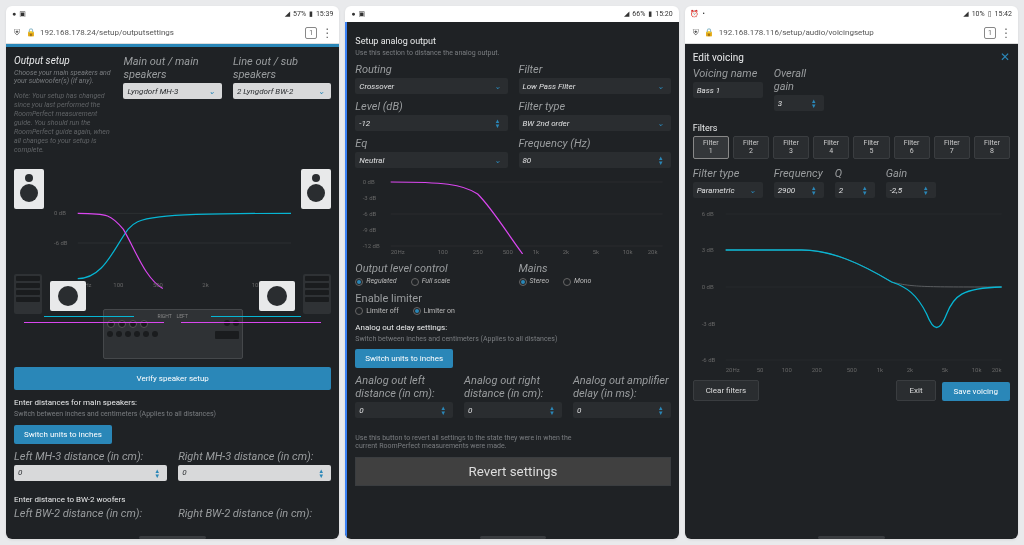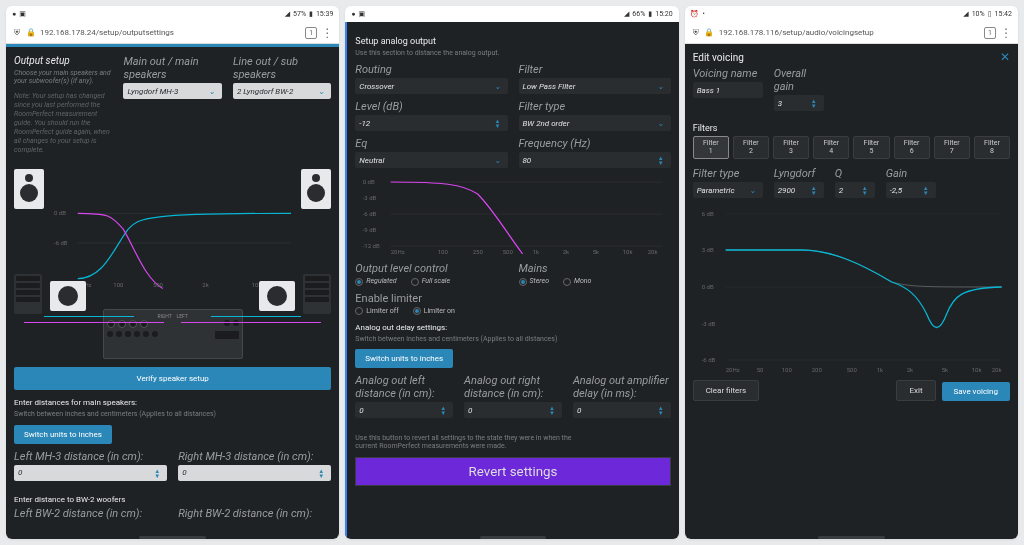--- a/index.html
+++ b/index.html
@@ -27,21 +27,21 @@
     display:flex; align-items:center; justify-content:space-between;
   }
   .select .chev { width: 12px; height: 12px; display:flex; align-items:center; justify-content:center; color:#2a87b8; font-size:8px; }
   .filled { background: #d8d9da; color: #2a2d30; }
   .filled .chev { color:#2a87b8; }
   .input-box .arrows { width: 12px; display:flex; flex-direction:column; font-size:6px; line-height:5px; color:#2a87b8; align-items:center; }
   .input-box.light { background:#d8d9da; color:#2a2d30; }
 
   .btn { background: #2a87b8; color: #fff; font-size: 8px; padding: 5px 10px; border: none; border-radius: 2px; cursor: pointer; }
   .btn-wide { width: 100%; text-align: center; padding: 7px 0; }
-  .btn-outline { background: #6d28d9; color: #ddd; border: 1px solid #3a3d40; }
+  .btn-outline { background: #404040; color: #ddd; border: 1px solid #3a3d40; }
 
   
   .diagram { position: relative; height: 190px; margin-bottom: 8px; }
   .speaker { width: 30px; height: 40px; background: #e8e9ea; border-radius: 2px; position: absolute; display:flex; flex-direction:column; align-items:center; justify-content:center; }
   .speaker .driver { width: 18px; height: 18px; border-radius: 50%; background: #2a2d30; margin:2px 0; }
   .speaker .tweeter { width: 8px; height: 8px; border-radius: 50%; background: #2a2d30; }
   .sub { width: 36px; height: 30px; background: #e8e9ea; border-radius: 2px; position: absolute; display:flex; align-items:center; justify-content:center; }
   .sub .driver { width: 20px; height: 20px; border-radius:50%; background:#2a2d30; }
   .rack { position: absolute; width: 28px; height: 40px; background: #2f3235; border-radius:2px; }
   .rack .slot { height:5px; background:#1a1c1e; margin:2px 2px; border-radius:1px; }
@@ -508,21 +508,21 @@
 
     <div class="row">
       <div style="width:70px">
         <span class="label">Filter type</span>
         <div class="select">
             <span>Parametric</span>
             <span class="chev">⌄</span>
           </div>
       </div>
       <div style="width:50px">
-        <span class="label">Lyngdorf</span>
+        <span class="label">Frequency</span>
         <div class="input-box">
             <span>2900</span>
             <span class="arrows">
               <span>▲</span>
               <span>▼</span>
             </span>
           </div>
       </div>
       <div style="width:40px">
         <span class="label">Q</span>

